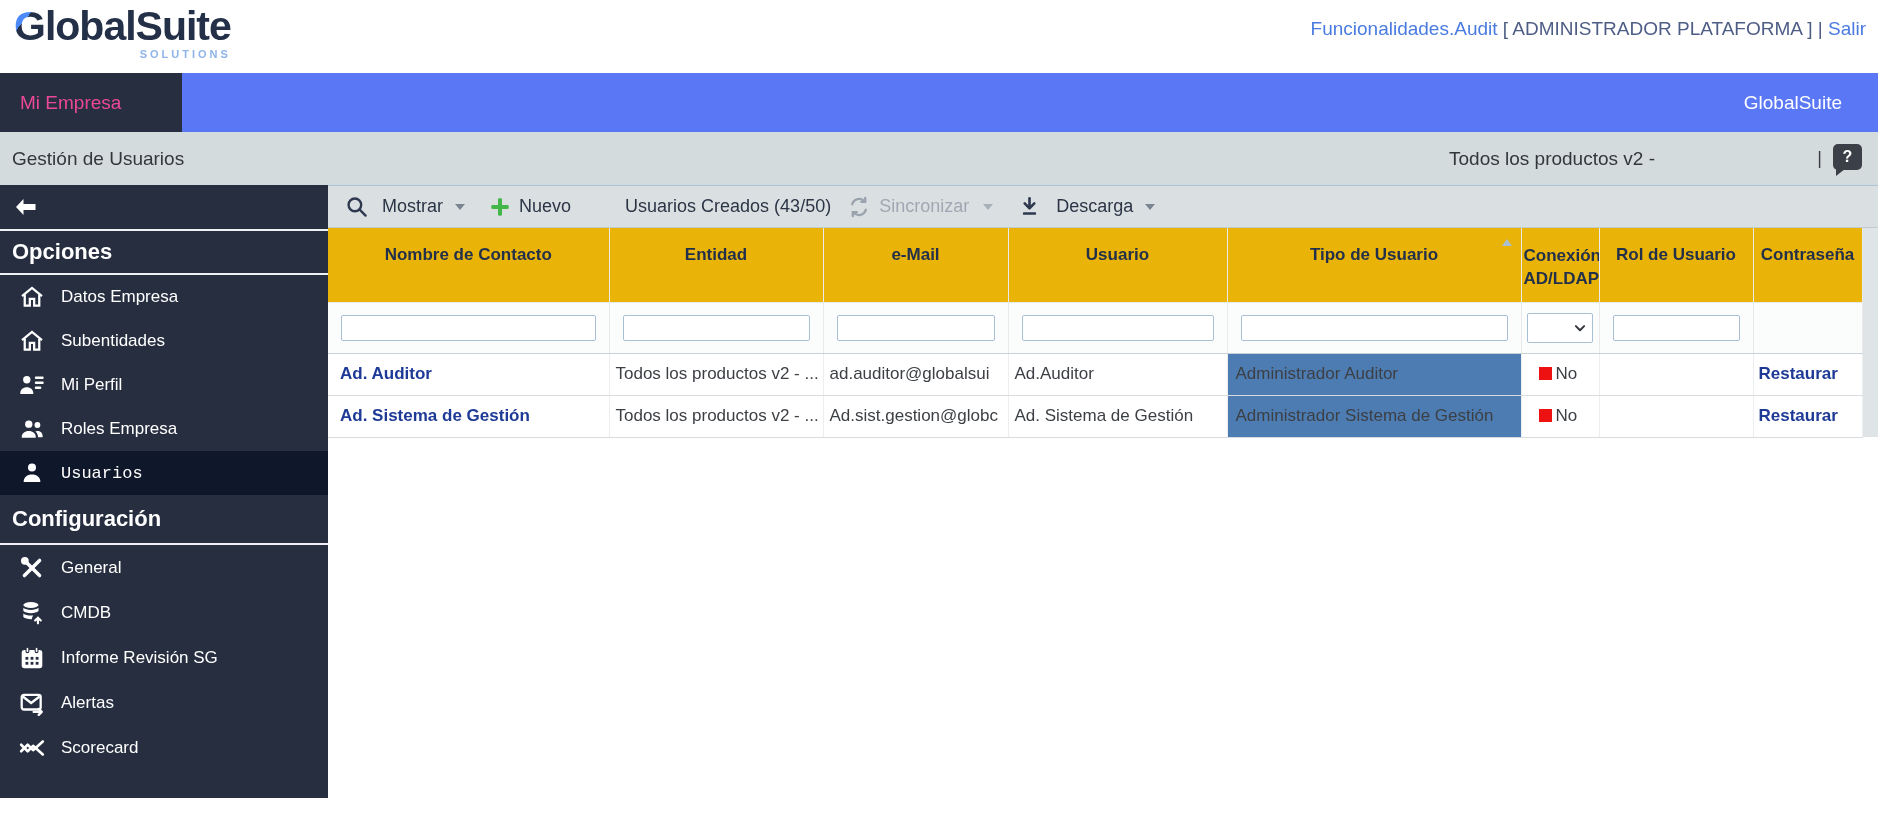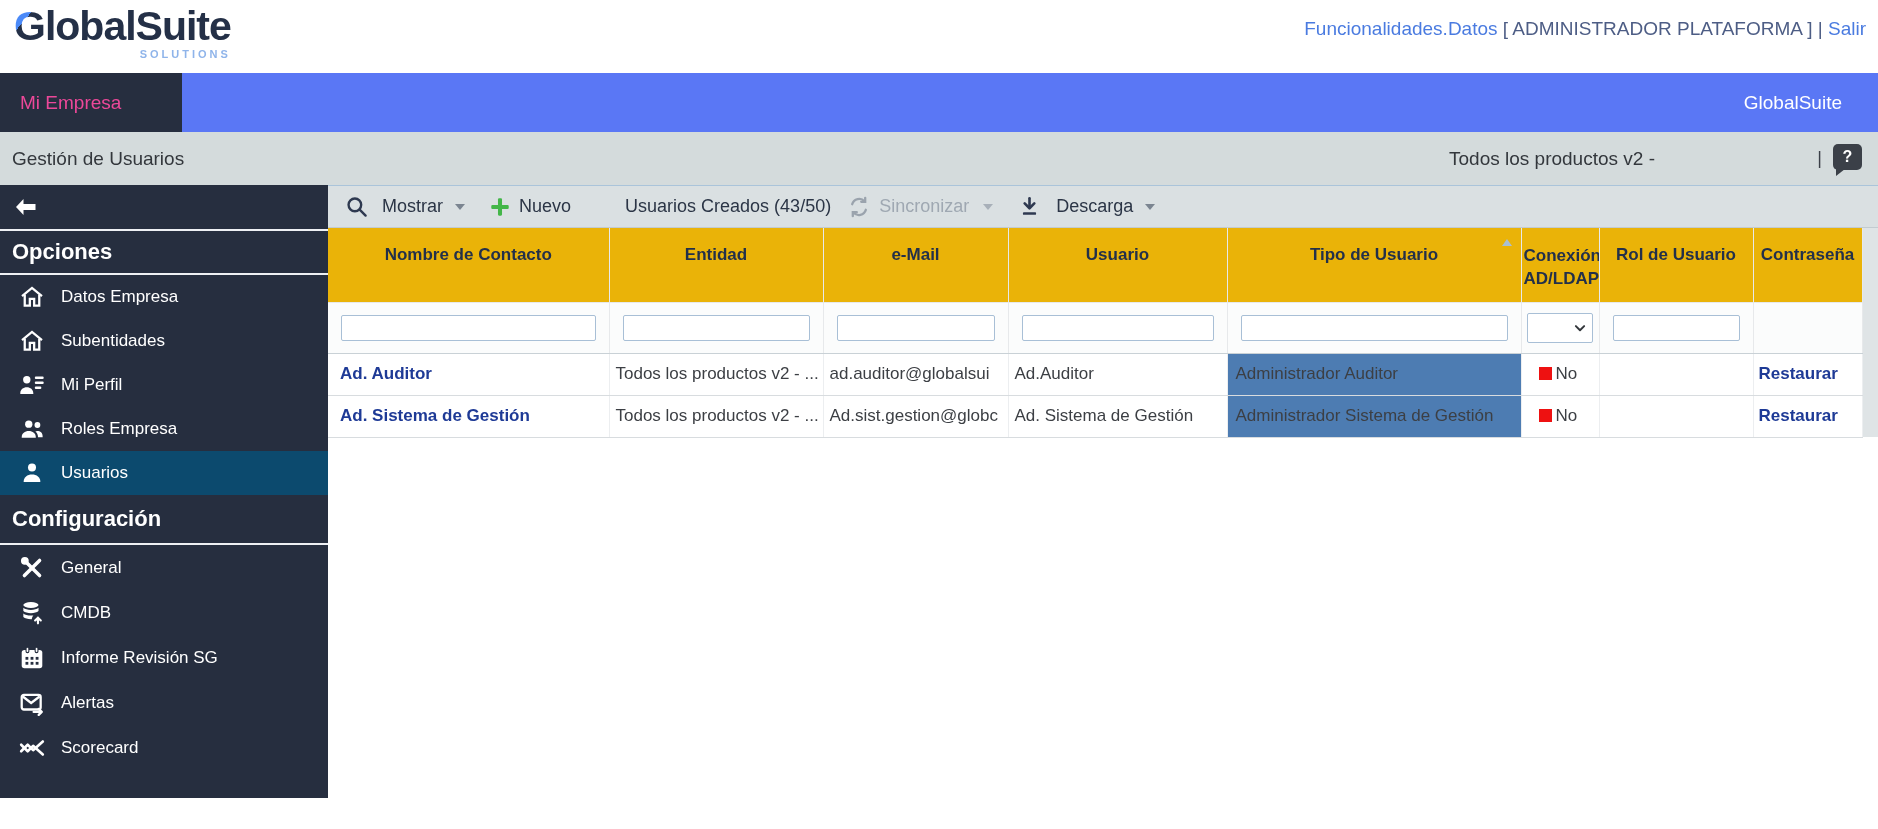--- a/index.html
+++ b/index.html
@@ -41,21 +41,21 @@
   .side-back{height:46px;border-bottom:2px solid #eef0f4;display:flex;align-items:center;
              padding-left:12px;box-sizing:border-box;cursor:pointer;}
   .side-heading{height:44px;border-bottom:2px solid #eef0f4;display:flex;align-items:center;
                 padding-left:12px;box-sizing:border-box;font-size:22px;font-weight:bold;}
   .side-heading.second{height:50px;}
   .side-item{height:44px;display:flex;align-items:center;padding-left:18px;box-sizing:border-box;
              font-size:17px;cursor:pointer;}
   .side-item.cfg{height:45px;}
   .side-item .ic{width:28px;height:28px;margin-right:15px;flex:0 0 28px;display:flex;
                  align-items:center;justify-content:center;}
-  .side-item.active{background:#0c4a6e;}
+  .side-item.active{background:#0f172a;font-family:Liberation Mono, monospace;}
 
   
   .main{position:absolute;left:328px;top:185px;width:1550px;height:644px;background:#fff;}
   .toolbar{position:absolute;left:0;top:0;width:1550px;height:43px;background:#dae0e2;
            border-top:1px solid #aac4da;border-bottom:1px solid #c2cbd0;box-sizing:border-box;
            display:flex;align-items:center;font-size:18px;color:#2b3546;}
   .tb{display:inline-flex;align-items:center;cursor:pointer;}
   .caret{width:0;height:0;border-left:5px solid transparent;border-right:5px solid transparent;
          border-top:6px solid #7b8591;display:inline-block;}
   .disabled-txt{color:#9fa8b2;cursor:default;}
@@ -102,21 +102,21 @@
 <body>
 
 <div class="app">
 
   <div class="topbar">
     <div class="logo">
       <span class="logo-word"><span class="logo-g">G</span><span>lobalSuite</span></span>
       <span class="logo-sub">SOLUTIONS</span>
     </div>
     <div class="top-links">
-      <span class="lnk">Funcionalidades.Datos</span>
+      <span class="lnk">Funcionalidades.Audit</span>
       <span class="role">[ ADMINISTRADOR PLATAFORMA ]</span>
       <span class="pipe">|</span>
       <span class="lnk">Salir</span>
     </div>
   </div>
 
   <div class="bluebar">
     <div class="company-tab">Mi Empresa</div>
     <div class="brand-right">GlobalSuite</div>
   </div>

